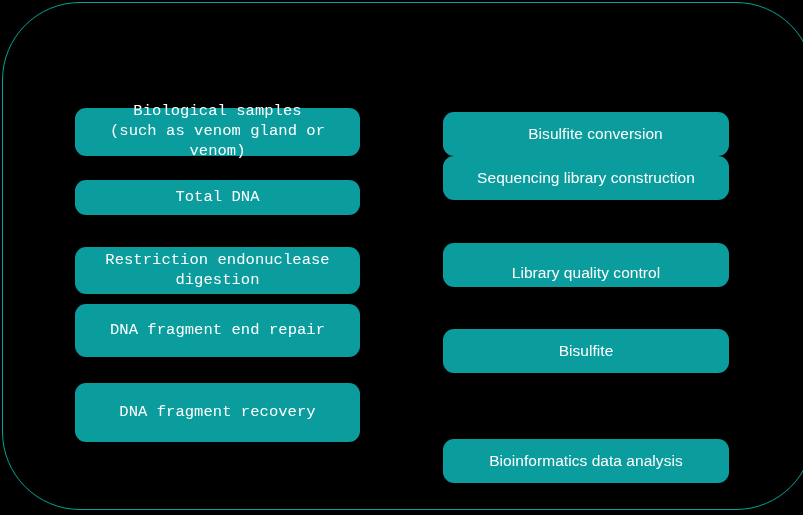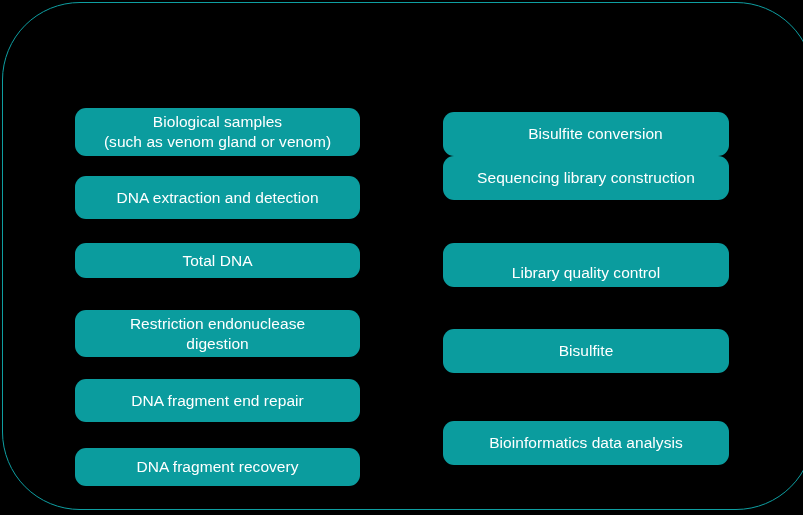--- a/index.html
+++ b/index.html
@@ -54,50 +54,47 @@
     display: flex;
     align-items: center;
     justify-content: center;
     text-align: center;
     font-size: 15.5px;
     line-height: 1.28;
     padding: 4px 10px;
     letter-spacing: 0.05px;
   }
   
-  #left-column .node { width: 285px; }
+  #left-column .node { width: 285px; font-family: Liberation Mono, monospace; }
   #left-column .node.n0 { height: 48px; margin-top: 0px; }
   #left-column .node.n1 { height: 43px; margin-top: 20px; }
   #left-column .node.n2 { height: 35px; margin-top: 24px; }
   #left-column .node.n3 { height: 47px; margin-top: 32px; }
-  #left-column .node.n4 { height: 43px; margin-top: 22px; }
-  #left-column .node.n5 { height: 38px; margin-top: 26px; }
+  #left-column .node.n4 { height: 53px; margin-top: 10px; }
+  #left-column .node.n5 { height: 59px; margin-top: 26px; }
   
   #right-column .node { width: 286px; height: 44px; }
   #right-column .node.n0 { margin-top: 4px; padding-left: 29px; }
   #right-column .node.n1 { }
   #right-column .node.n2 { margin-top: 43px; align-items: flex-end; }
   #right-column .node.n3 { margin-top: 42px; }
-  #right-column .node.n4 { margin-top: 48px; }
+  #right-column .node.n4 { margin-top: 66px; }
   .node .label { display: block; white-space: pre-line; }
 </style>
 </head>
 <body>
 
 <div id="stage">
 
   <div id="outer-frame"></div>
 
   <div class="column" id="left-column">
     <div class="node n0">
       <span class="label">Biological samples
 (such as venom gland or venom)</span>
-    </div>
-    <div class="node n1">
-      <span class="label">DNA extraction and detection</span>
     </div>
     <div class="node n2">
       <span class="label">Total DNA</span>
     </div>
     <div class="node n3">
       <span class="label">Restriction endonuclease
 digestion</span>
     </div>
     <div class="node n4">
       <span class="label">DNA fragment end repair</span>

